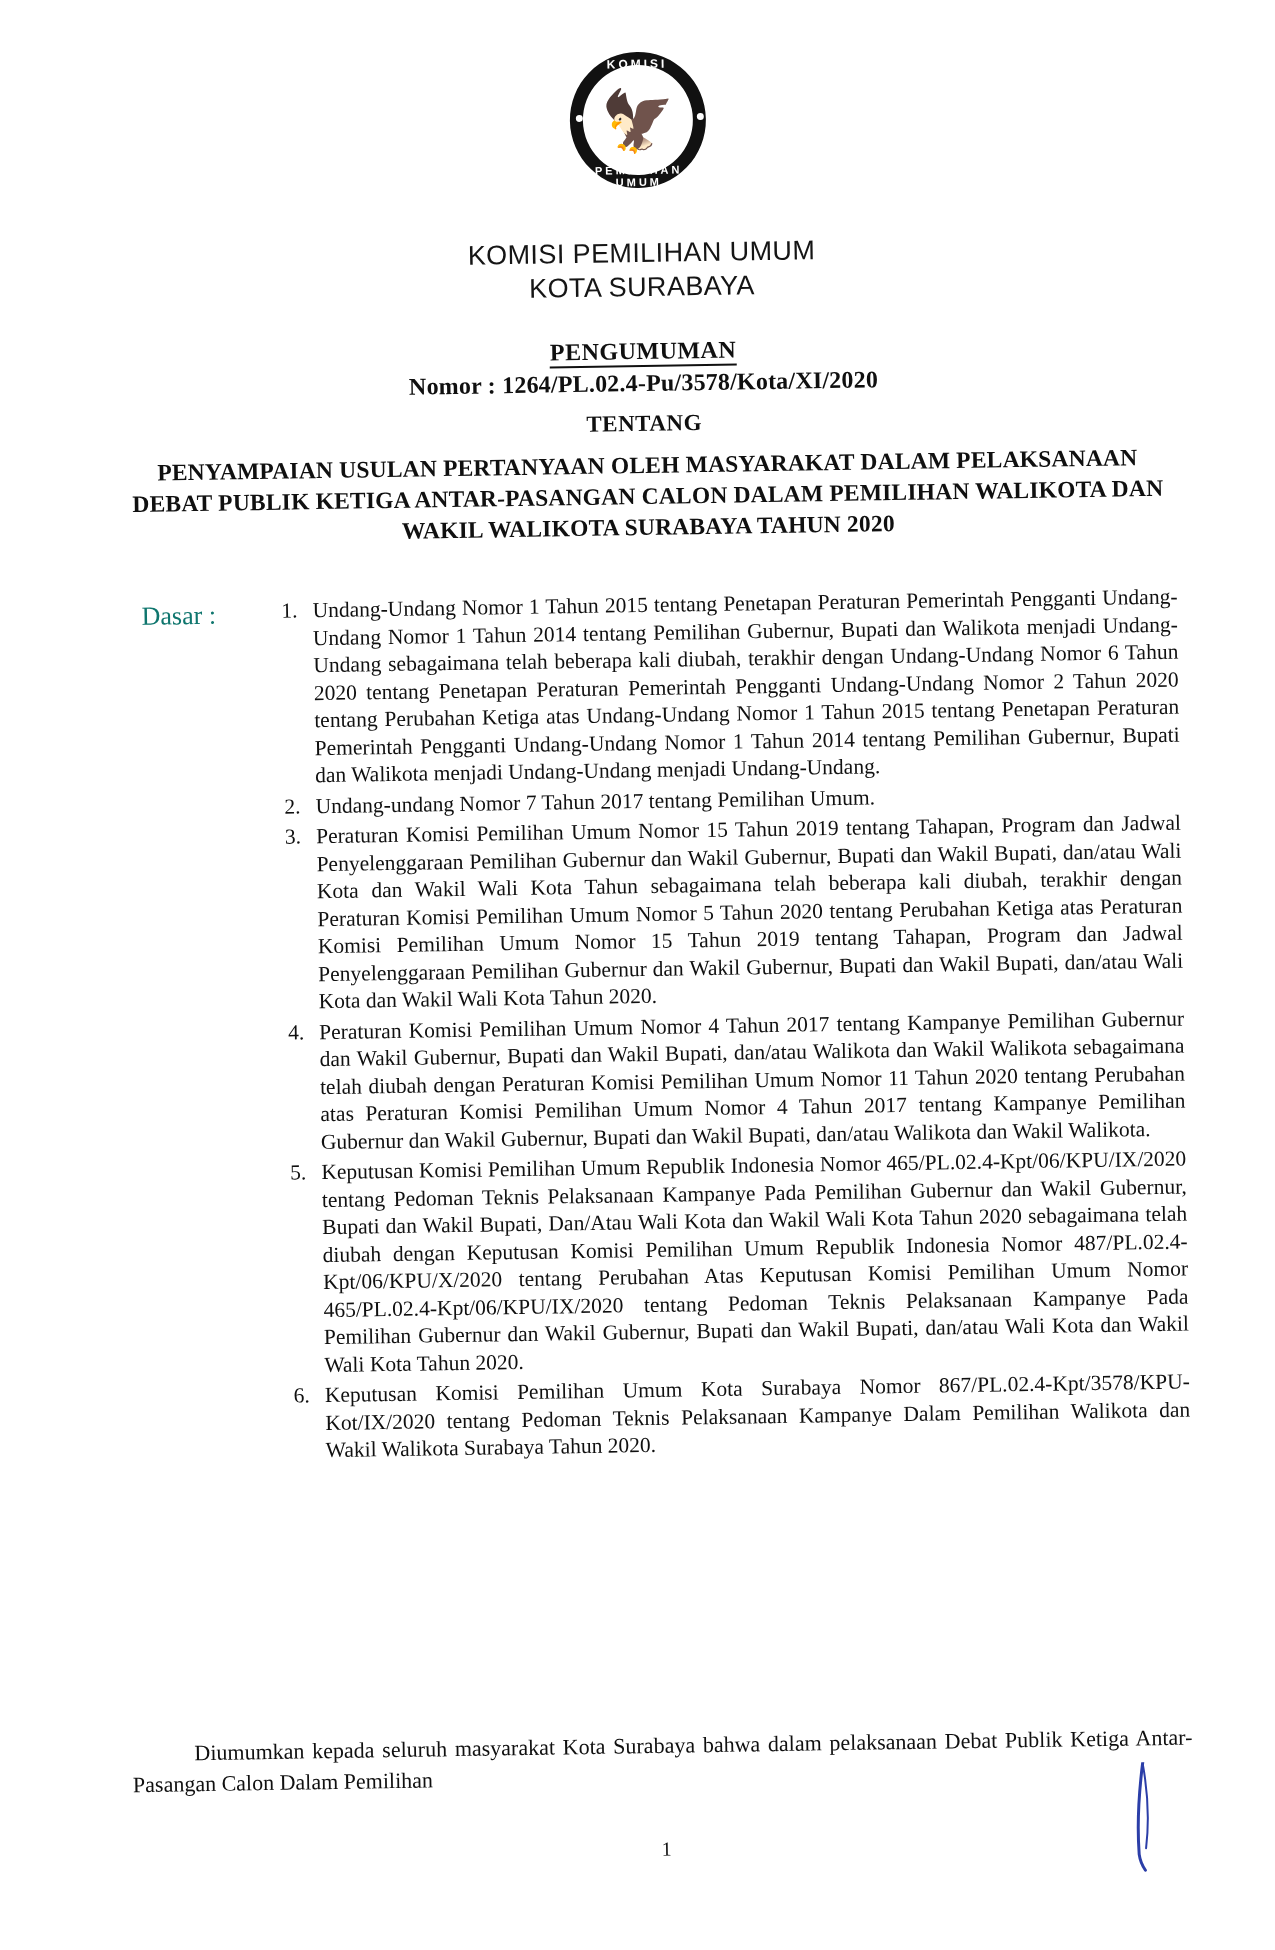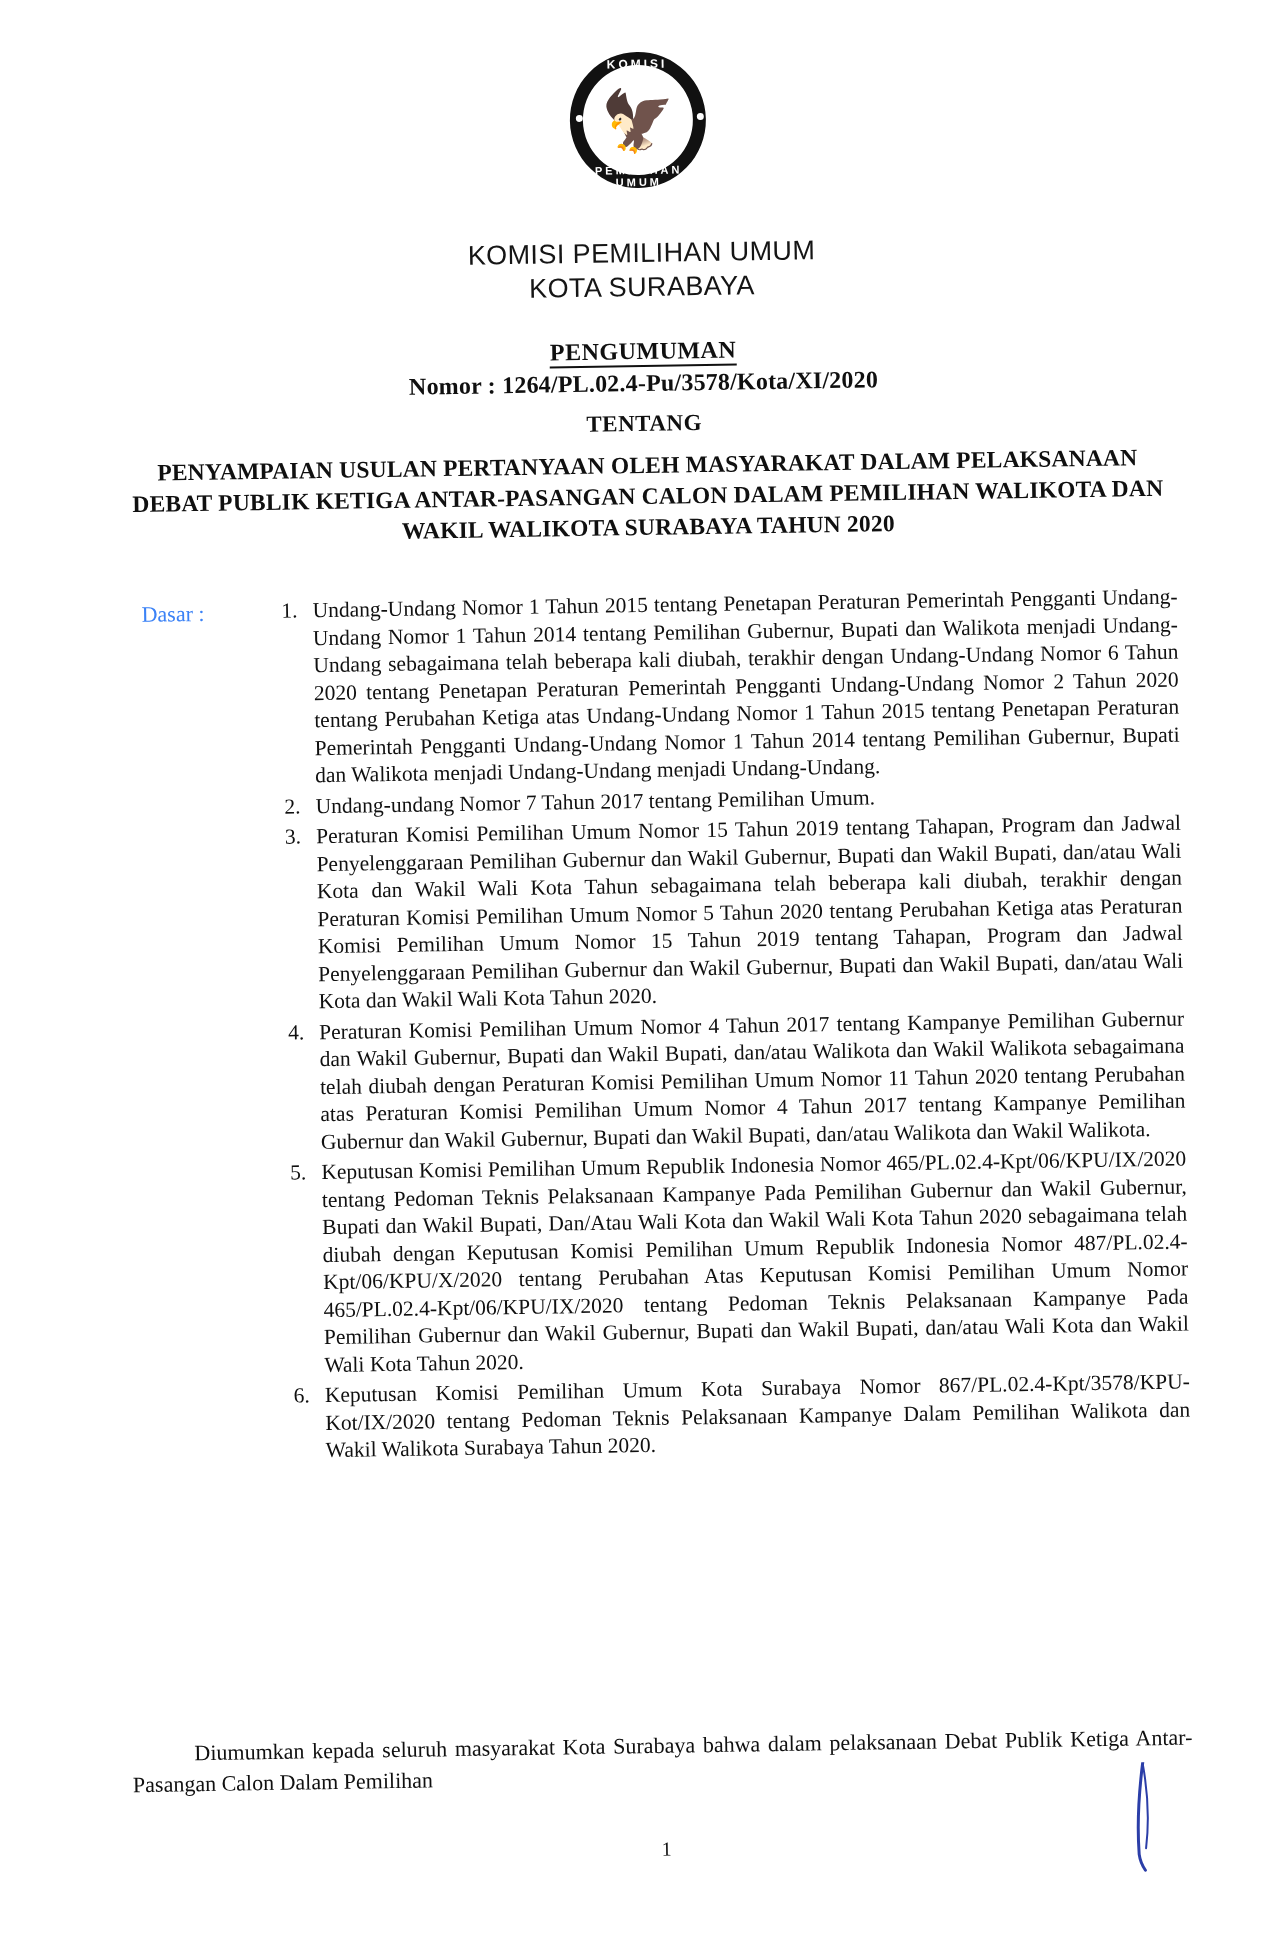--- a/index.html
+++ b/index.html
@@ -148,22 +148,22 @@
     line-height: 31px;
     color: #101010;
     letter-spacing: 0.2px;
   }
 
   
   .dasar-label {
     position: absolute;
     left: 132px;
     top: 594px;
-    font-size: 22px;
-    color: #3b82f6;
+    font-size: 26px;
+    color: #0f766e;
     text-align: center;
   }
   .list {
     position: absolute;
     left: 258px;
     top: 592px;
     width: 910px;
   }
   .li {
     position: relative;

